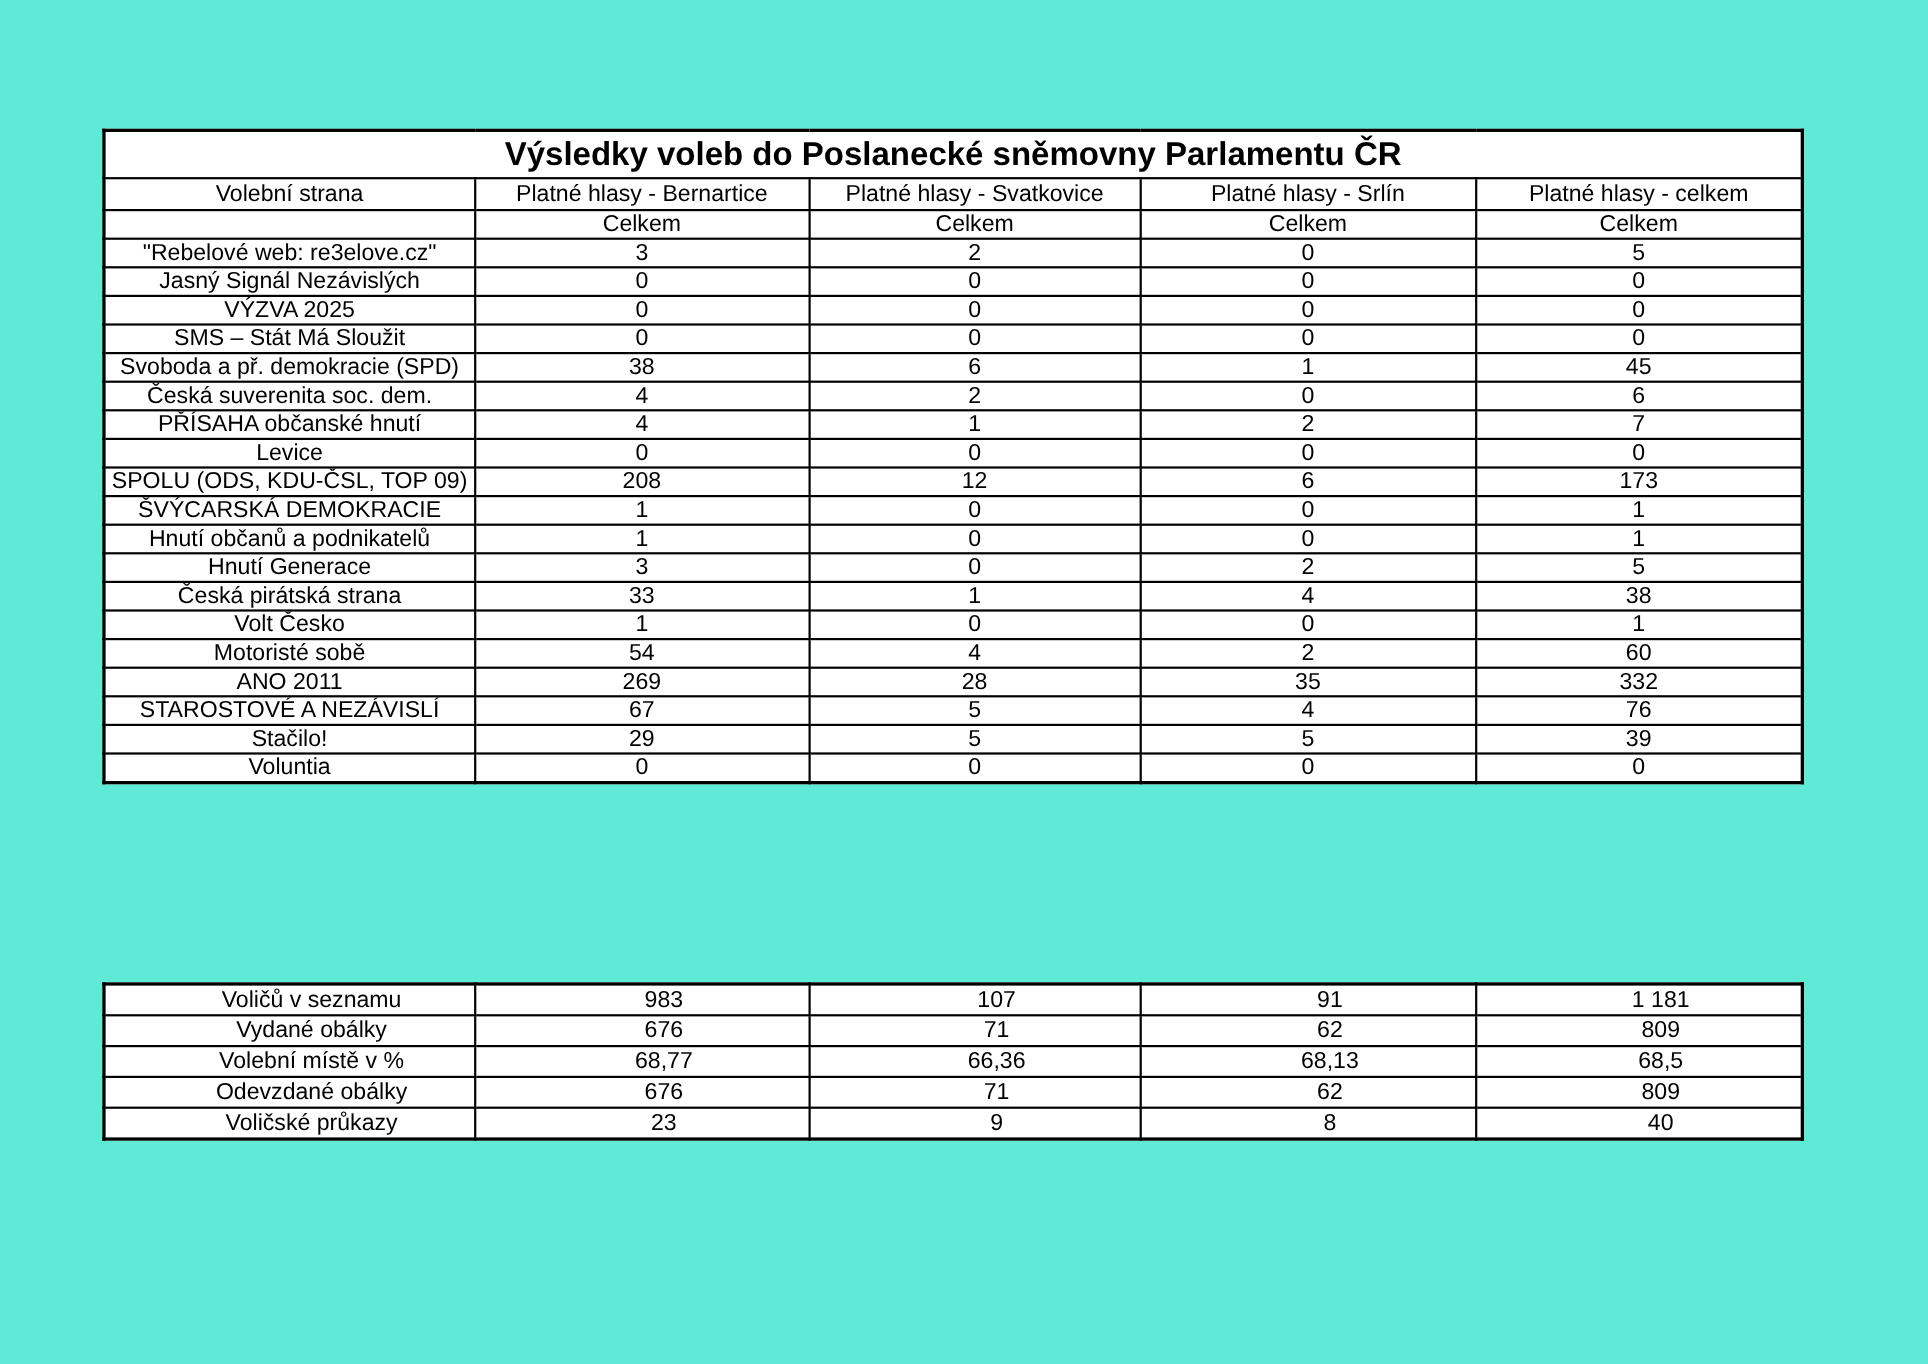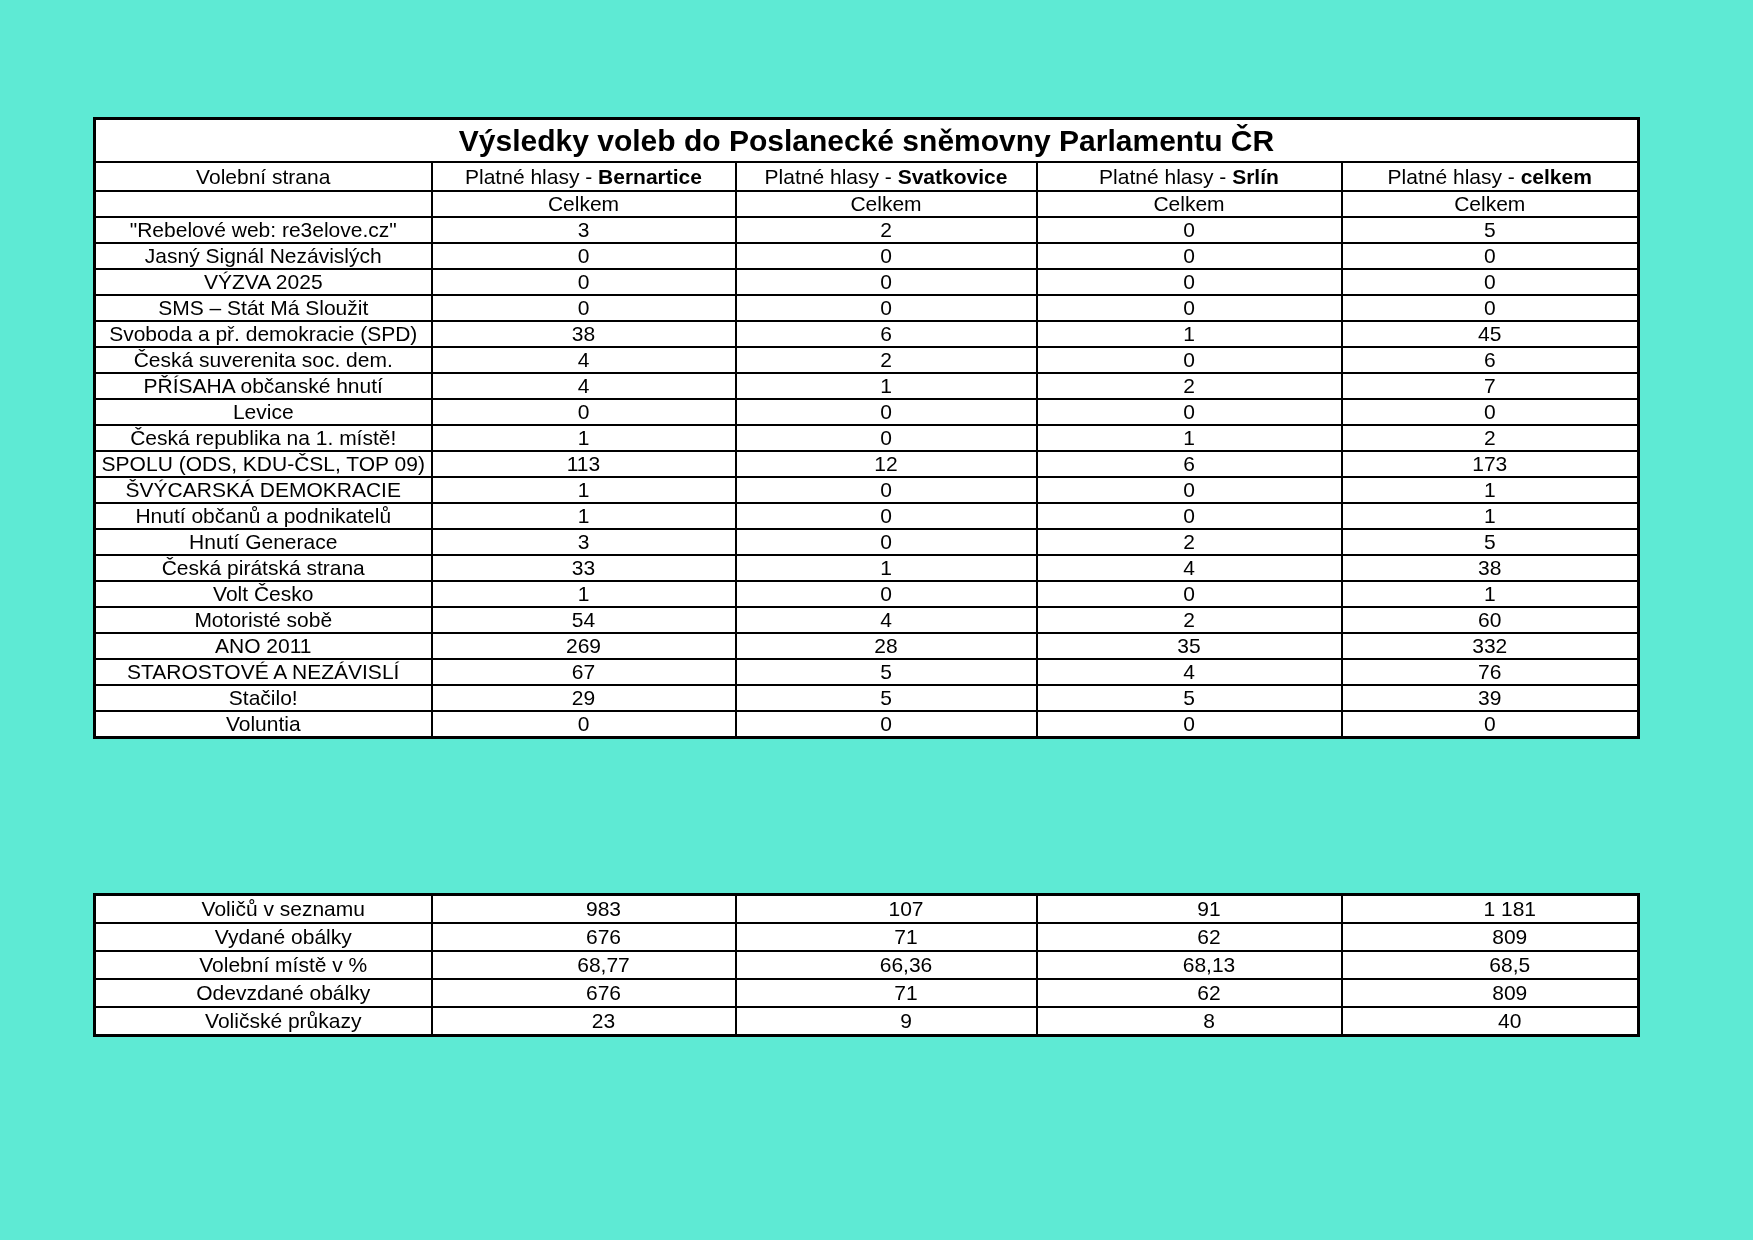--- a/index.html
+++ b/index.html
@@ -35,21 +35,21 @@
   }
   table.main tr.title-row th {
     font-size: 30px;
     font-weight: bold;
     height: 41px;
   }
   table.main tr.header-row th { height: 27px; }
   table.main tr.subheader-row th { height: 24px; }
   table.main tbody td { height: 23px; }
   table.summary tbody td { height: 26px; padding-left: 44px; }
-  .muni { font-weight: bold; }
+  .muni { font-weight: normal; }
 </style>
 </head>
 <body>
 
 <div class="page">
 
   <table class="tbl main" style="left:93px; top:117px; width:1544px;">
     <colgroup>
       <col style="width:337px">
         <col style="width:304px">
@@ -127,29 +127,22 @@
           <td>7</td>
         </tr>
         <tr>
           <td>Levice</td>
           <td>0</td>
           <td>0</td>
           <td>0</td>
           <td>0</td>
         </tr>
         <tr>
-          <td>Česká republika na 1. místě!</td>
-          <td>1</td>
-          <td>0</td>
-          <td>1</td>
-          <td>2</td>
-        </tr>
-        <tr>
           <td>SPOLU (ODS, KDU-ČSL, TOP 09)</td>
-          <td>113</td>
+          <td>208</td>
           <td>12</td>
           <td>6</td>
           <td>173</td>
         </tr>
         <tr>
           <td>ŠVÝCARSKÁ DEMOKRACIE</td>
           <td>1</td>
           <td>0</td>
           <td>0</td>
           <td>1</td>

